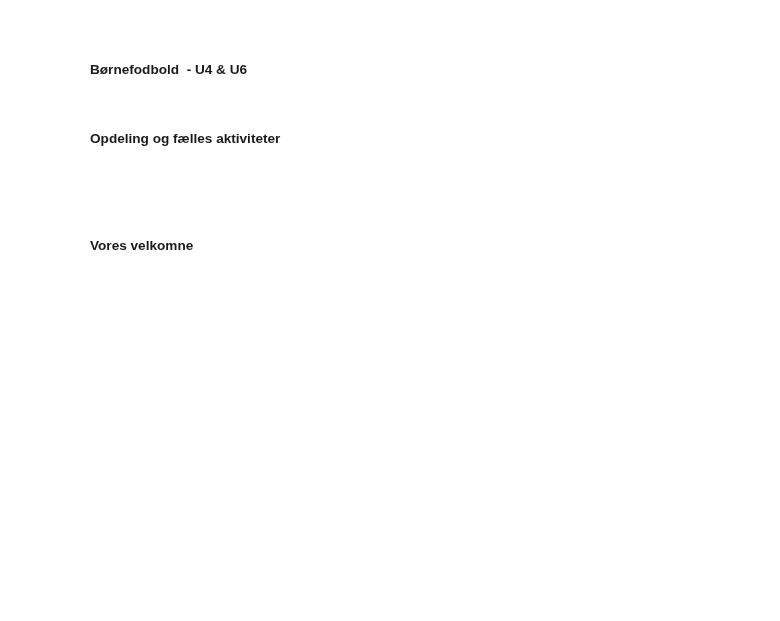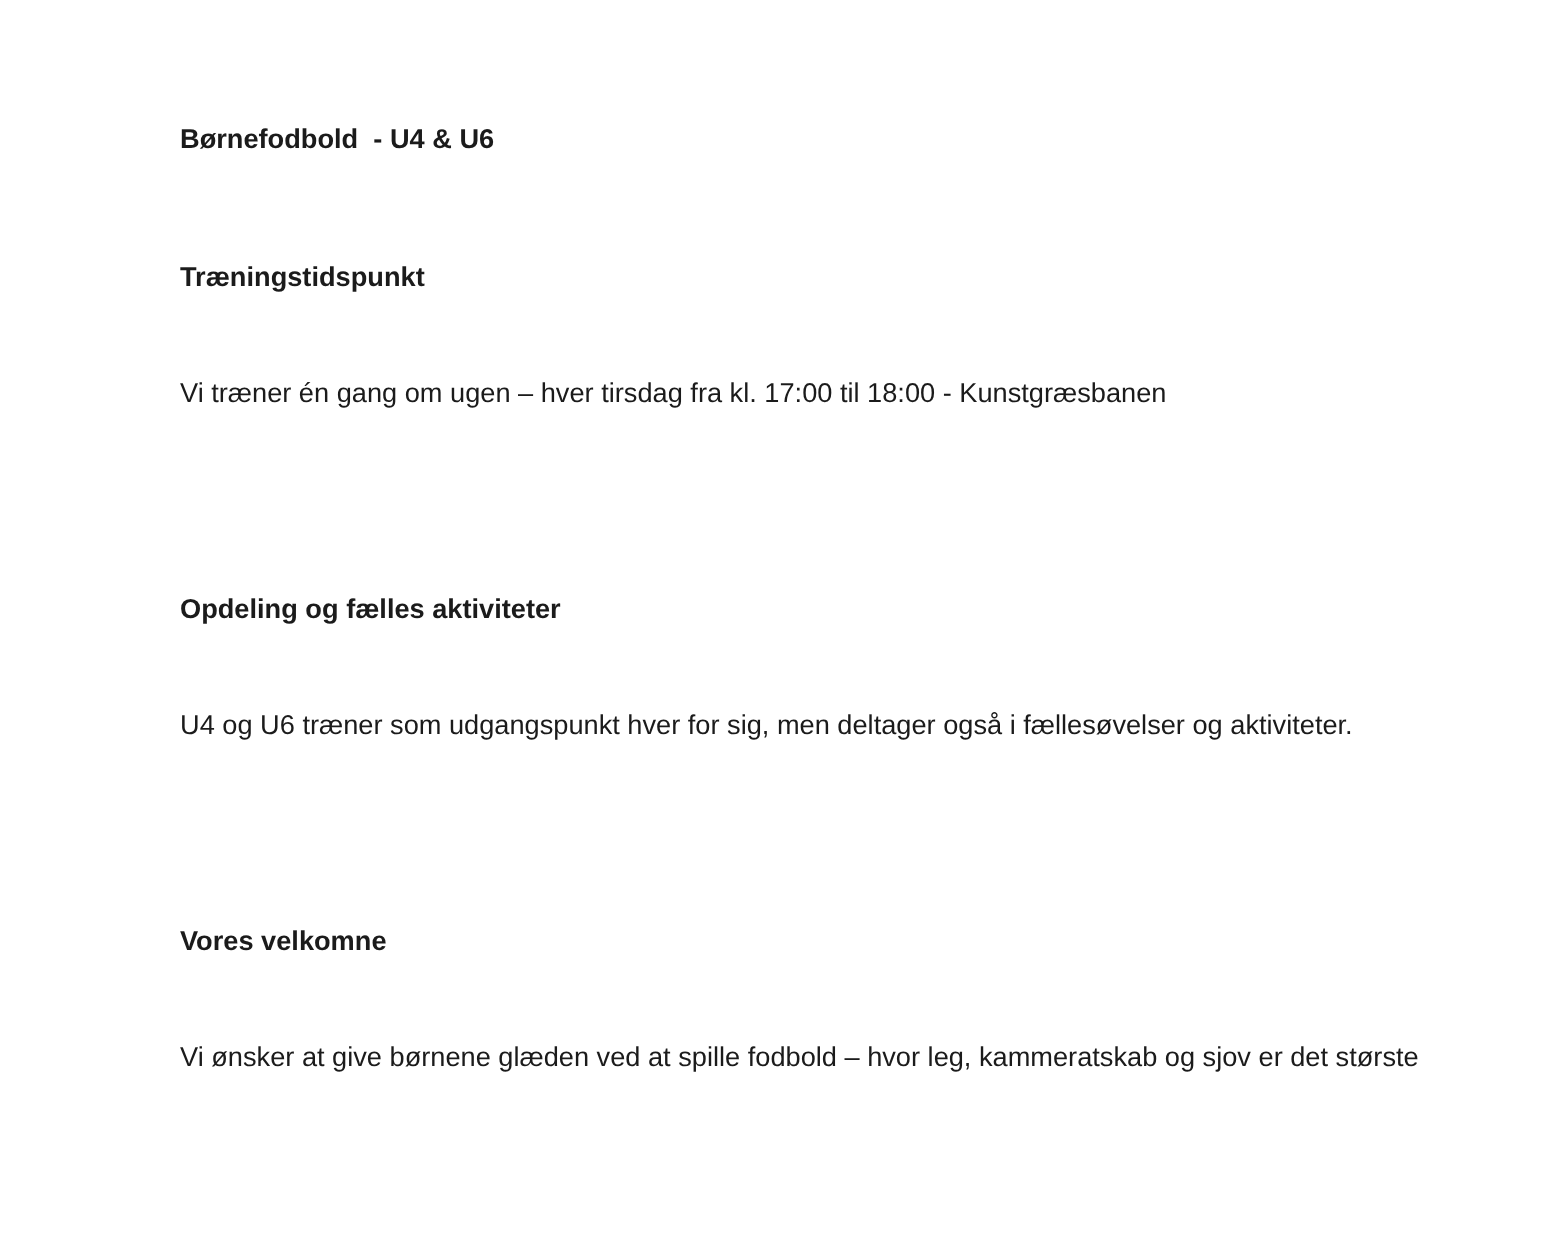--- a/index.html
+++ b/index.html
@@ -32,30 +32,24 @@
   .line { white-space: pre-wrap; }
 </style>
 </head>
 <body>
 
 <div class="page">
   <div class="content">
 
     <p class="para bold">Børnefodbold  - U4 &amp; U6</p>
 
-    <div class="para">
-      <div class="bold line">Træningstidspunkt</div>
-      <div class="line">Vi træner én gang om ugen – hver tirsdag fra kl. 17:00 til 18:00 - Kunstgræsbanen</div>
-    </div>
 
     <div class="para">
       <div class="bold line">Opdeling og fælles aktiviteter</div>
-      <div class="line">U4 og U6 træner som udgangspunkt hver for sig, men deltager også i fællesøvelser og aktiviteter.</div>
     </div>
 
     <div class="para">
       <div class="bold line">Vores velkomne</div>
-      <div class="line">Vi ønsker at give børnene glæden ved at spille fodbold – hvor leg, kammeratskab og sjov er det største</div>
       
     </div>
 
   </div>
 </div>
 
 </body></html>

